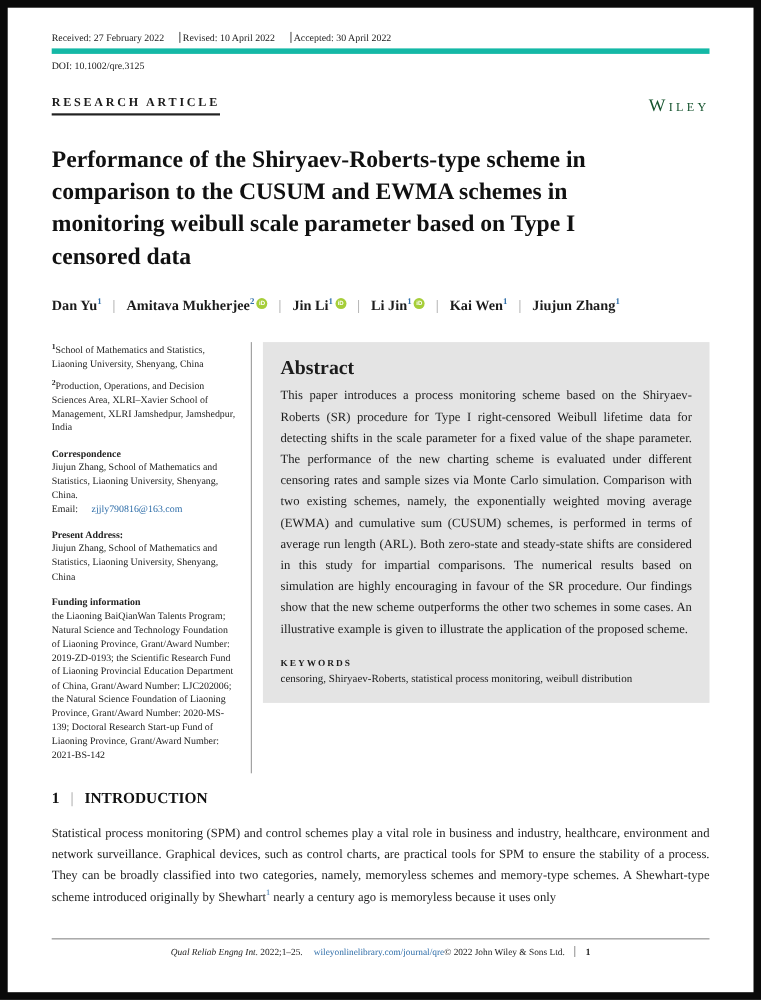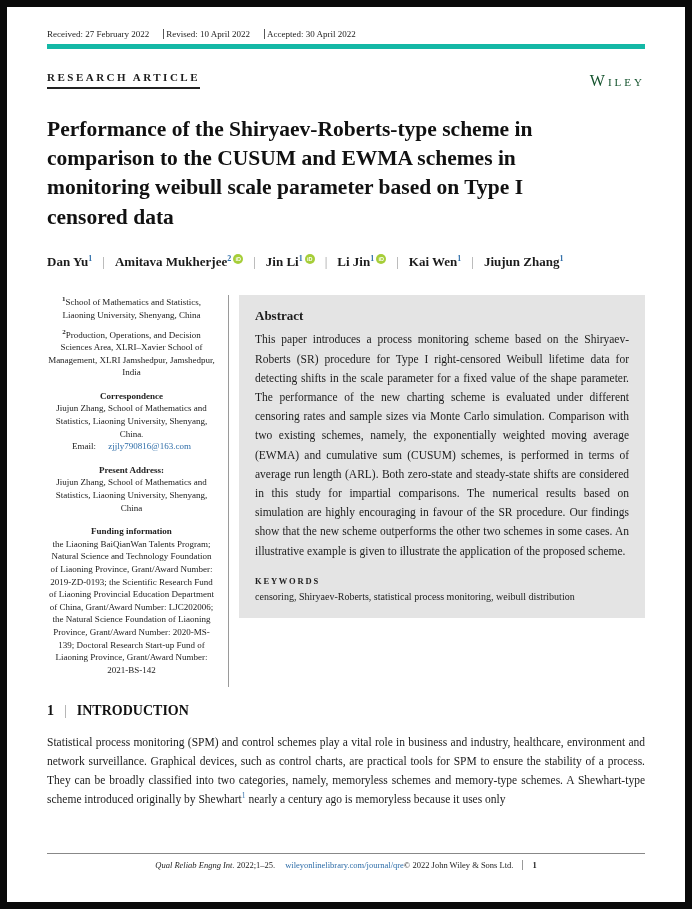--- a/index.html
+++ b/index.html
@@ -90,33 +90,32 @@
     margin-top: 22px;
   }
   .left-col {
     width: 182px;
     flex: 0 0 182px;
     border-right: 1px solid #9a9a9a;
     padding-right: 12px;
     font-size: 9px;
     line-height: 1.4;
     color: #222;
-    text-align: center;
   }
   .left-col .block { margin-bottom: 11px; }
   .left-col .aff { margin-bottom: 6px; }
   .left-col sup { font-size: 7px; font-weight: bold; }
   .left-col .block-label { font-weight: bold; }
   .email-link, .footer-link { color: #2e6da8; text-decoration: none; margin-left: 10px; }
   .right-col { flex: 1; padding-left: 10px; }
   .abstract-box {
     background: #e4e4e4;
     padding: 13px 16px 16px 16px;
   }
-  .abstract-label { font-size: 13px; font-weight: bold; margin-bottom: 6px; }
+  .abstract-label { font-size: 18px; font-weight: bold; margin-bottom: 6px; }
   .abstract-text {
     font-size: 11.5px;
     line-height: 1.67;
     text-align: justify;
     color: #1c1c1c;
   }
   .keywords-label {
     margin-top: 15px;
     font-size: 8.5px;
     font-weight: bold;
@@ -165,20 +164,21 @@
 </head>
 <body>
 
 <div class="page">
 
   <div class="dates-row">
     <span class="date-item">Received: 27 February 2022</span>
     <span class="date-item">Revised: 10 April 2022</span>
     <span class="date-item">Accepted: 30 April 2022</span>
   </div>
+  <div class="doi-row">DOI: 10.1002/qre.3125</div>
 
   <div class="type-logo-row">
     <span class="article-type">RESEARCH ARTICLE</span>
     <span class="wiley-logo">Wiley</span>
   </div>
 
   <h1 class="paper-title">Performance of the Shiryaev-Roberts-type scheme in comparison to the CUSUM and EWMA schemes in monitoring weibull scale parameter based on Type I censored data</h1>
 
   <div class="authors">
     <span class="author"><span>Dan Yu</span><sup>1</sup></span><span class="author-sep">|</span><span class="author"><span>Amitava Mukherjee</span><sup>2</sup><span class="orcid">iD</span></span><span class="author-sep">|</span><span class="author"><span>Jin Li</span><sup>1</sup><span class="orcid">iD</span></span><span class="author-sep">|</span><span class="author"><span>Li Jin</span><sup>1</sup><span class="orcid">iD</span></span><span class="author-sep">|</span><span class="author"><span>Kai Wen</span><sup>1</sup></span><span class="author-sep">|</span><span class="author"><span>Jiujun Zhang</span><sup>1</sup></span>

